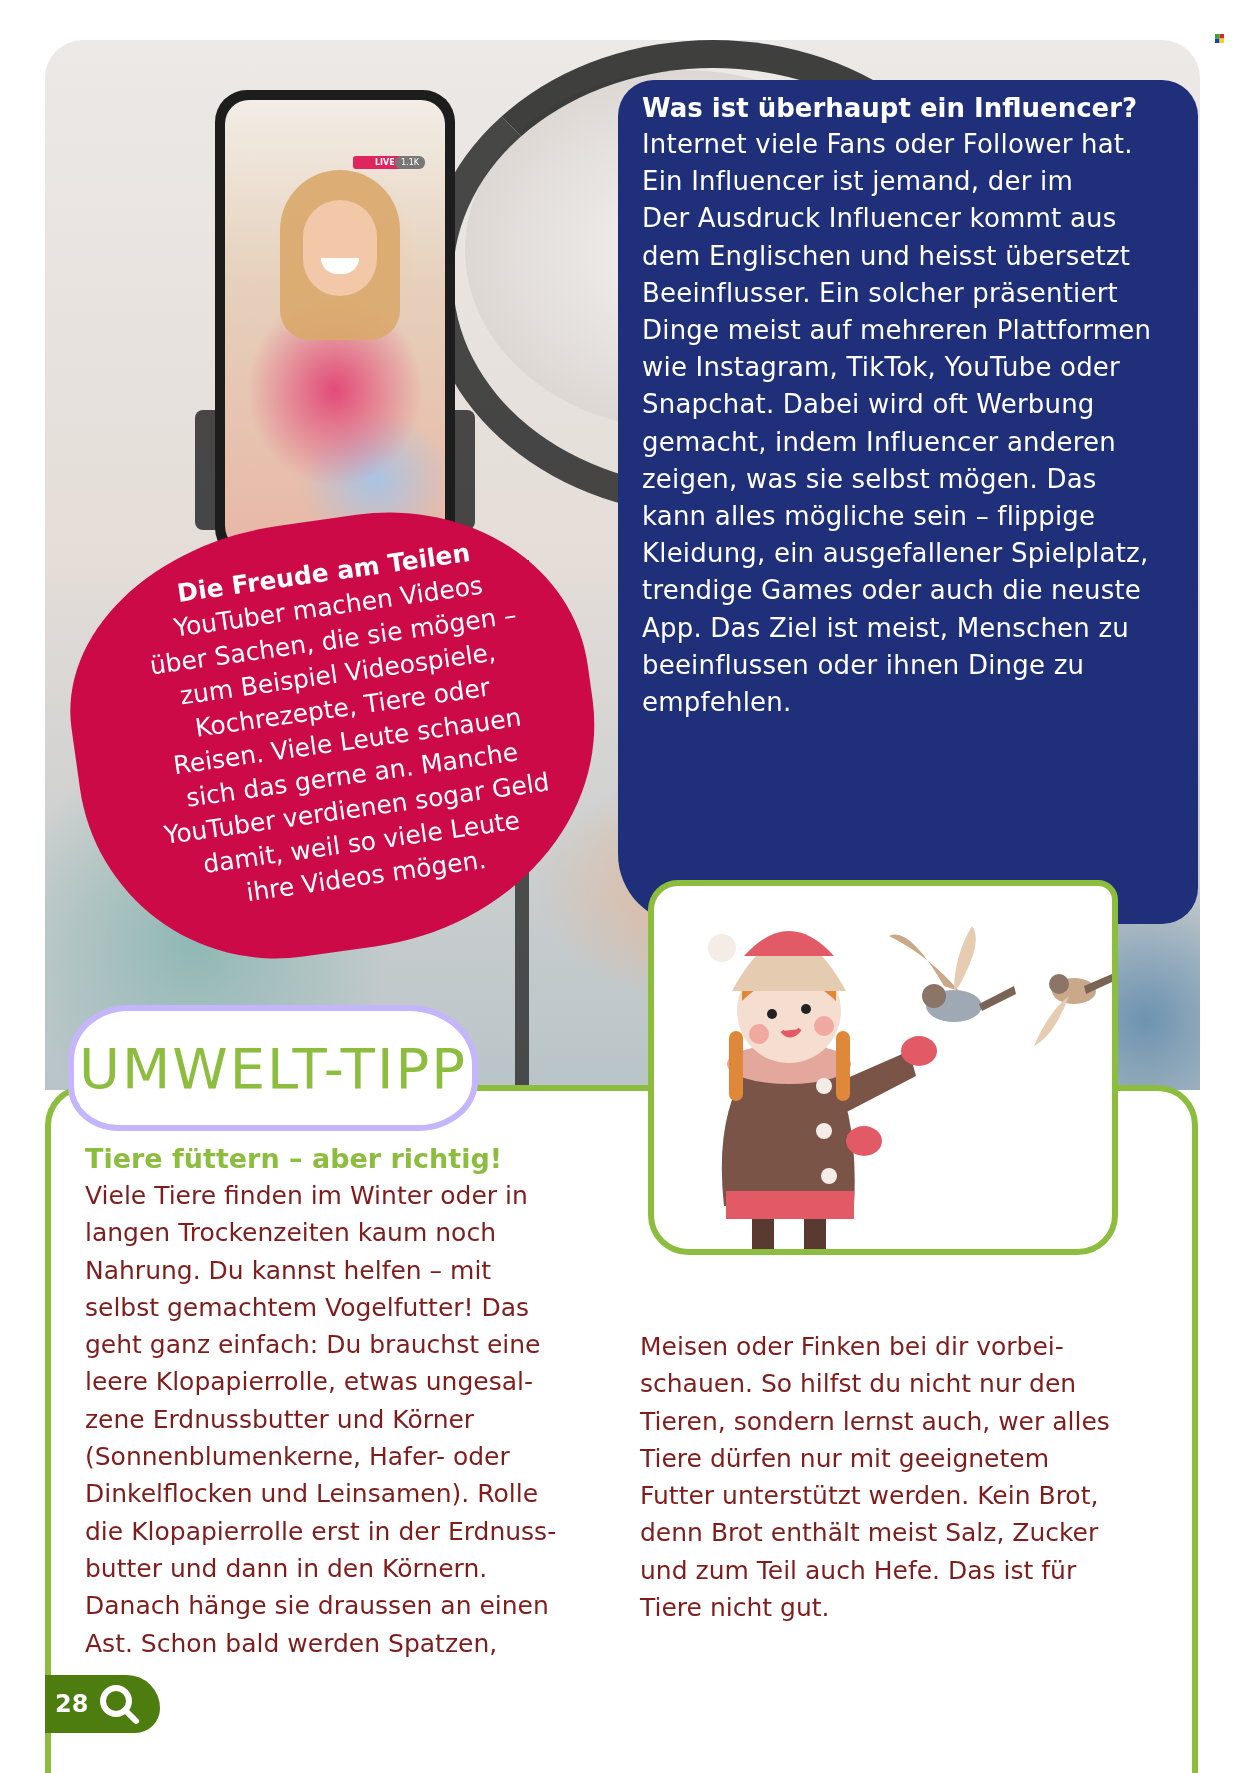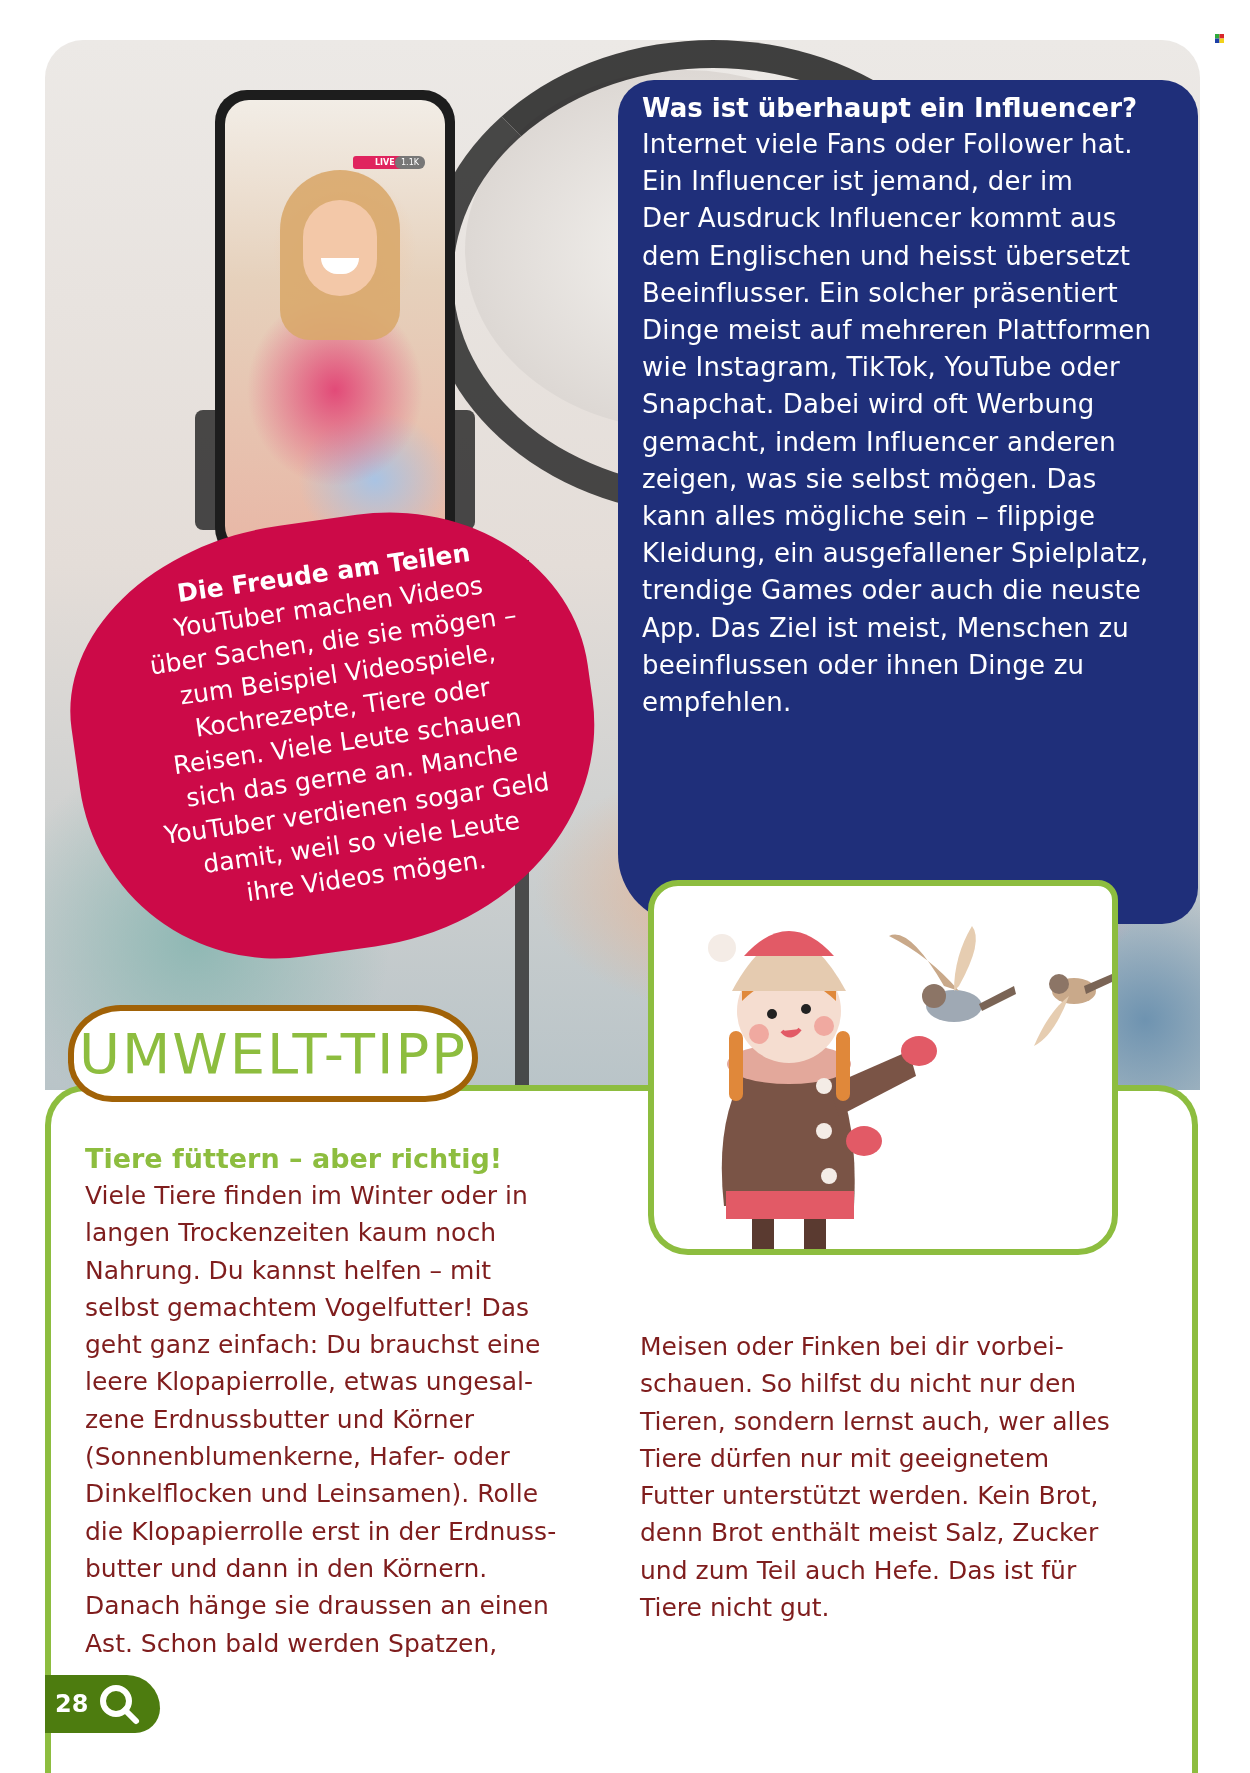--- a/index.html
+++ b/index.html
@@ -42,22 +42,22 @@
 
   .pink-blob { position:absolute; left:75px; top:520px; width:520px; height:430px; background:#cc0a48;
                border-radius:45% 40% 48% 38% / 40% 42% 50% 46%; transform:rotate(-8deg); }
   .pink-text { position:absolute; left:95px; top:555px; width:500px; color:#fff; text-align:center;
                transform:rotate(-8deg); transform-origin:50% 50%; }
   .pink-title { font-weight:bold; font-size:25px; line-height:34px; margin:0; }
   .pink-line { font-size:25px; line-height:34px; margin:0; }
 
   .green-frame { position:absolute; left:45px; top:1085px; width:1153px; height:720px;
                  border:6px solid #8dbd3f; border-bottom:none; border-radius:40px 40px 0 0; box-sizing:border-box; background:#fff; }
-  .badge { position:absolute; left:68px; top:1005px; width:410px; height:97px; background:#fff;
-           border:6px solid #a16207; border-radius:60px 70px 60px 50px / 55px 60px 50px 45px; box-sizing:border-box;
+  .badge { position:absolute; left:68px; top:1005px; width:410px; height:126px; background:#fff;
+           border:6px solid #c4b5fd; border-radius:60px 70px 60px 50px / 55px 60px 50px 45px; box-sizing:border-box;
            display:flex; align-items:center; justify-content:center; }
   .badge-text { color:#8dbd3f; font-family:"DejaVu Sans", sans-serif; font-size:56px; letter-spacing:2px; font-weight:normal; }
 
   .illus-box { position:absolute; left:648px; top:880px; width:470px; height:375px; background:#fff;
                border:6px solid #8dbd3f; border-radius:30px 20px 40px 40px; box-sizing:border-box; overflow:hidden; }
 
   .left-col { position:absolute; left:85px; top:1140px; width:540px; }
   .right-col { position:absolute; left:640px; top:1328px; width:560px; }
   .tip-title { color:#8dbd3f; font-weight:bold; font-size:27px; line-height:37px; margin:0; }
   .body-line { font-size:25px; line-height:37.3px; color:#7f1d1d; margin:0; white-space:nowrap; }

